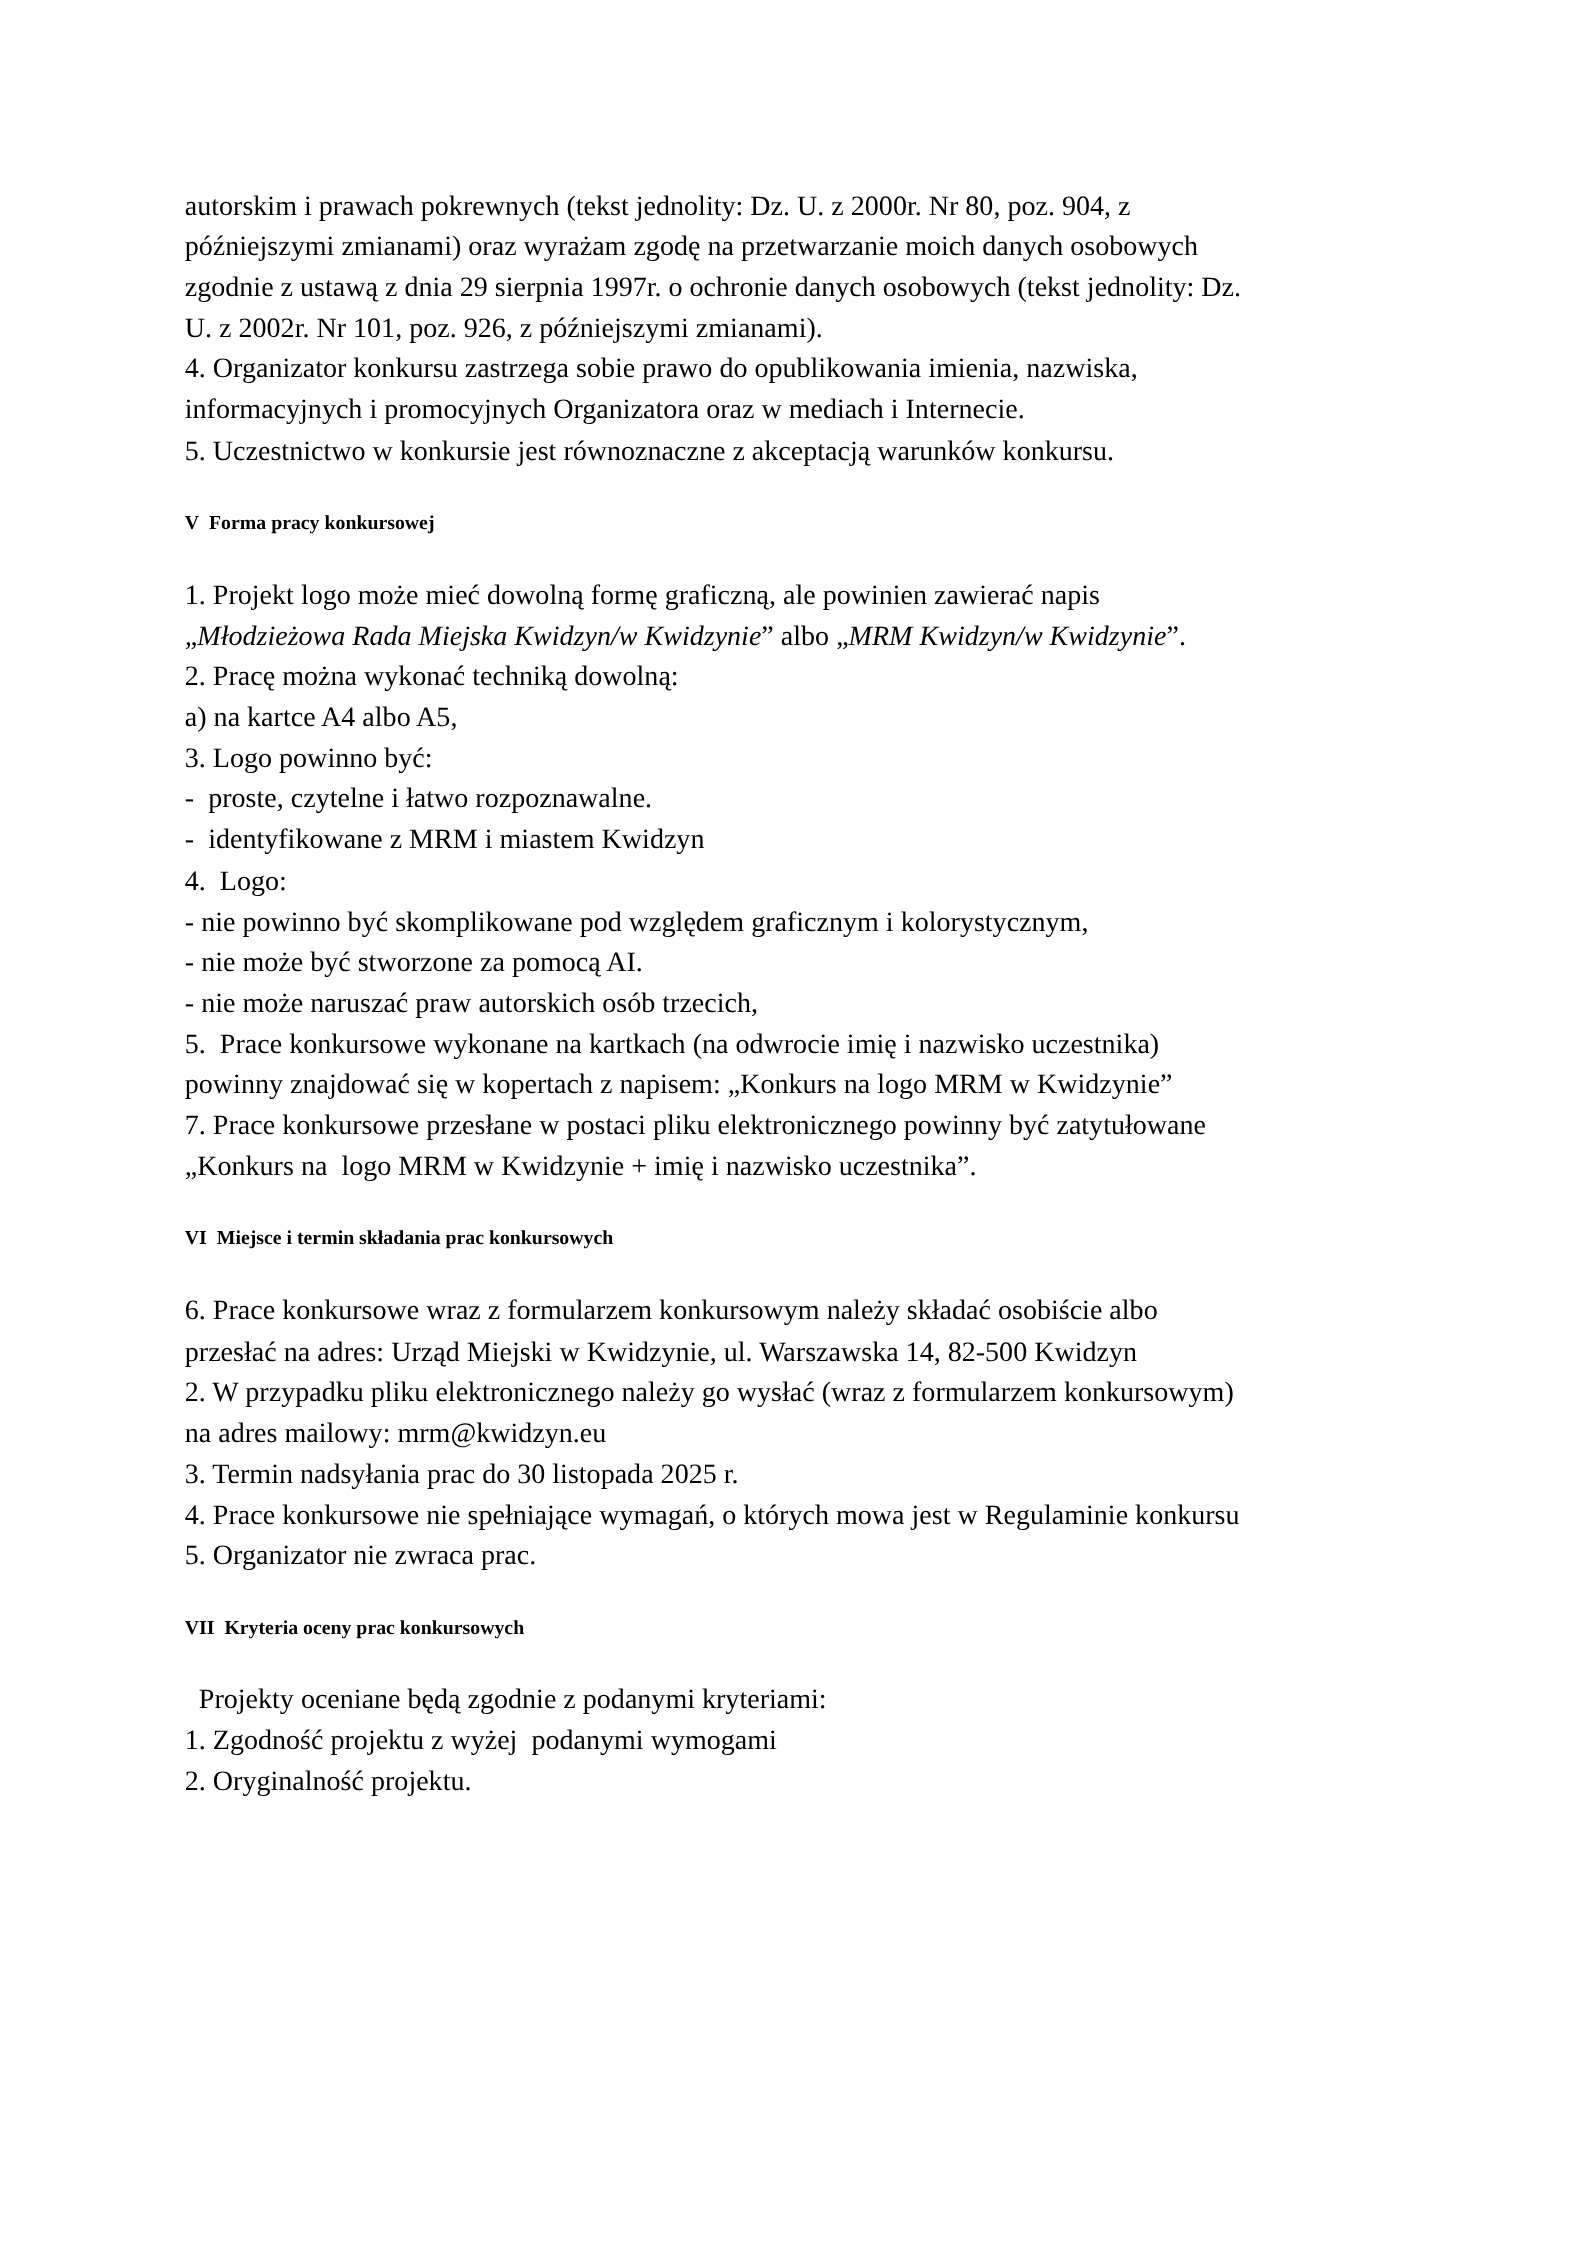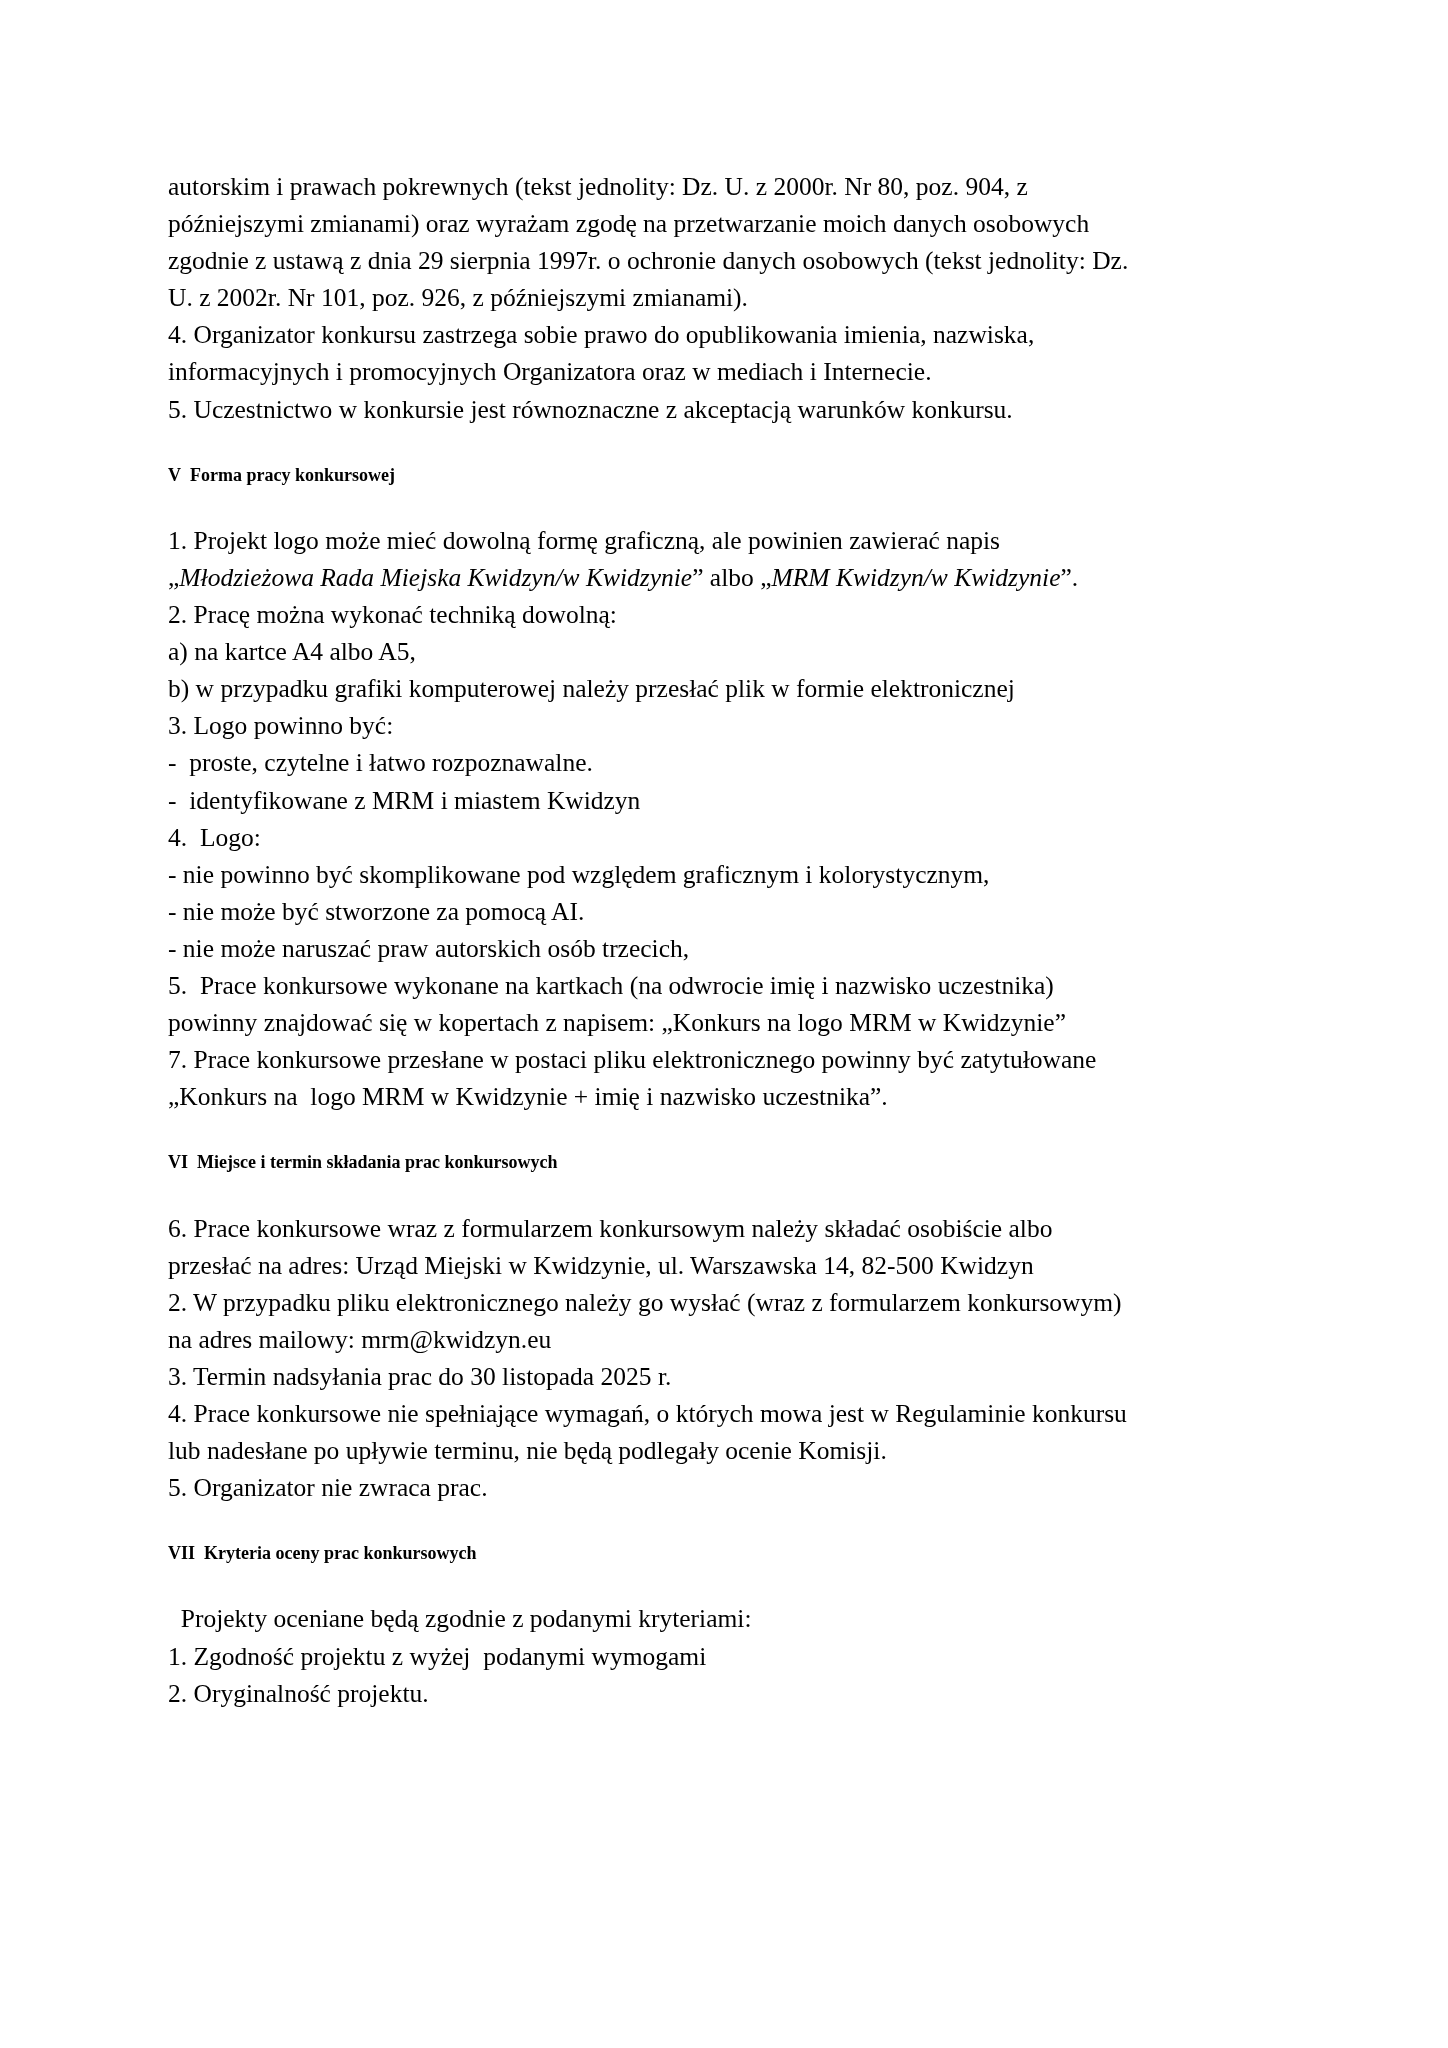--- a/index.html
+++ b/index.html
@@ -67,21 +67,20 @@
     <p class="section-head">
       <span>V</span>&nbsp;&nbsp;<span>Forma pracy konkursowej</span>
     </p>
 
     <div class="gap"></div>
 
     <p class="line">1. Projekt logo może mieć dowolną formę graficzną, ale powinien zawierać napis</p>
     <p class="line"><span>„</span><span class="ital">Młodzieżowa Rada Miejska Kwidzyn/w Kwidzynie</span><span>” albo „</span><span class="ital">MRM Kwidzyn/w Kwidzynie</span><span>”.</span></p>
     <p class="line">2. Pracę można wykonać techniką dowolną:</p>
     <p class="line">a) na kartce A4 albo A5,</p>
-    <p class="line">b) w przypadku grafiki komputerowej należy przesłać plik w formie elektronicznej</p>
     <p class="line">3. Logo powinno być:</p>
     <p class="line">-  proste, czytelne i łatwo rozpoznawalne.</p>
     <p class="line">-  identyfikowane z MRM i miastem Kwidzyn</p>
     <p class="line">4.  Logo:</p>
     <p class="line">- nie powinno być skomplikowane pod względem graficznym i kolorystycznym,</p>
     <p class="line">- nie może być stworzone za pomocą AI.</p>
     <p class="line">- nie może naruszać praw autorskich osób trzecich,</p>
     <p class="line">5.  Prace konkursowe wykonane na kartkach (na odwrocie imię i nazwisko uczestnika)</p>
     <p class="line">powinny znajdować się w kopertach z napisem: „Konkurs na logo MRM w Kwidzynie”</p>
     <p class="line">7. Prace konkursowe przesłane w postaci pliku elektronicznego powinny być zatytułowane</p>
@@ -94,21 +93,20 @@
     </p>
 
     <div class="gap"></div>
 
     <p class="line">6. Prace konkursowe wraz z formularzem konkursowym należy składać osobiście albo</p>
     <p class="line">przesłać na adres: Urząd Miejski w Kwidzynie, ul. Warszawska 14, 82-500 Kwidzyn</p>
     <p class="line">2. W przypadku pliku elektronicznego należy go wysłać (wraz z formularzem konkursowym)</p>
     <p class="line">na adres mailowy: mrm@kwidzyn.eu</p>
     <p class="line">3. Termin nadsyłania prac do 30 listopada 2025 r.</p>
     <p class="line">4. Prace konkursowe nie spełniające wymagań, o których mowa jest w Regulaminie konkursu</p>
-    <p class="line">lub nadesłane po upływie terminu, nie będą podlegały ocenie Komisji.</p>
     <p class="line">5. Organizator nie zwraca prac.</p>
 
     <div class="gap"></div>
 
     <p class="section-head">
       <span>VII</span>&nbsp;&nbsp;<span>Kryteria oceny prac konkursowych</span>
     </p>
 
     <div class="gap"></div>
 

